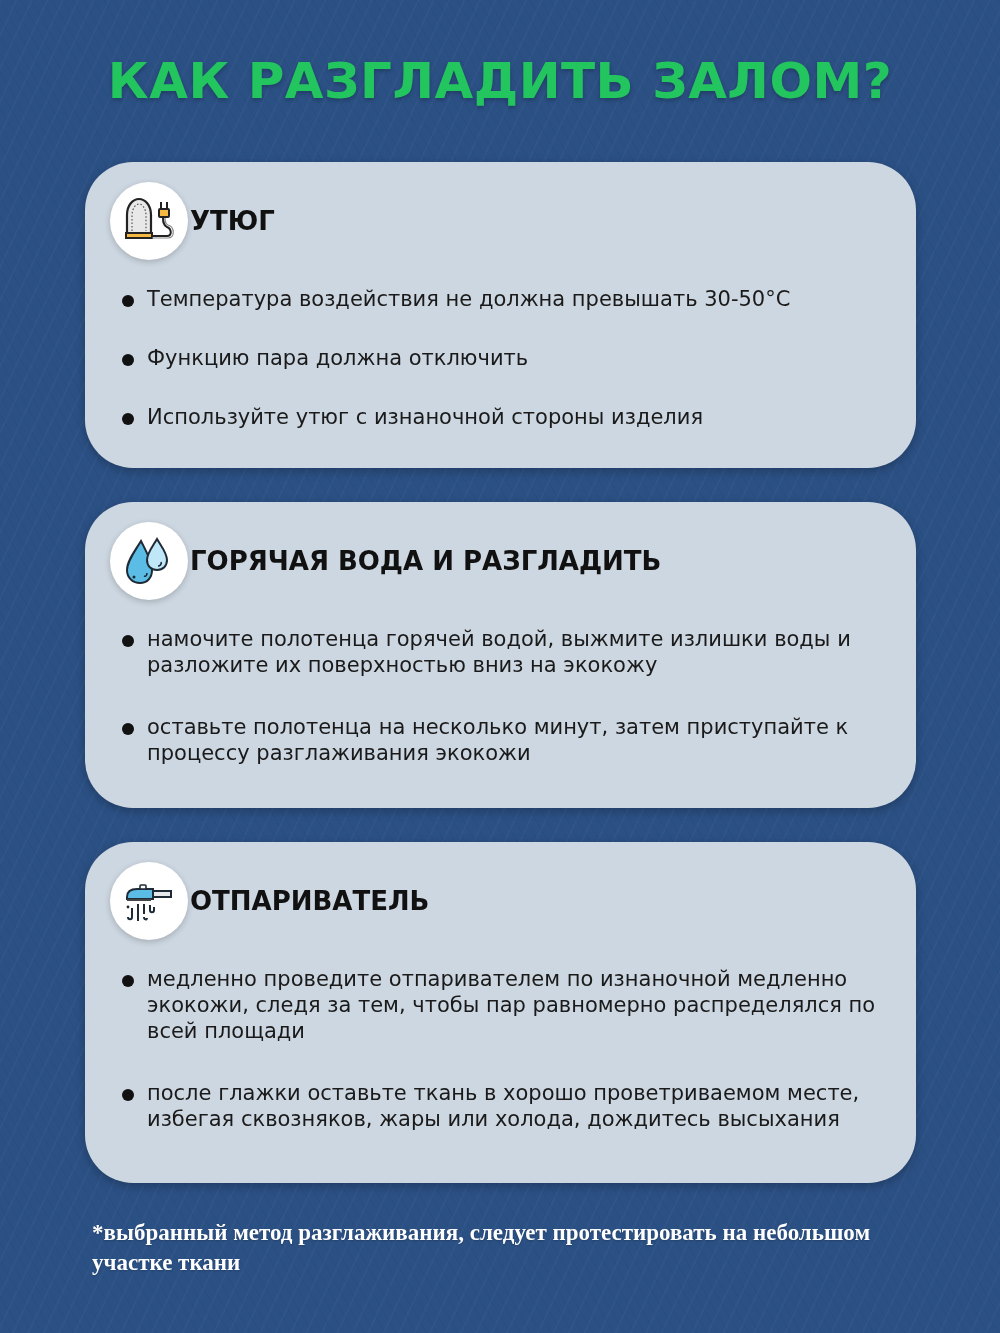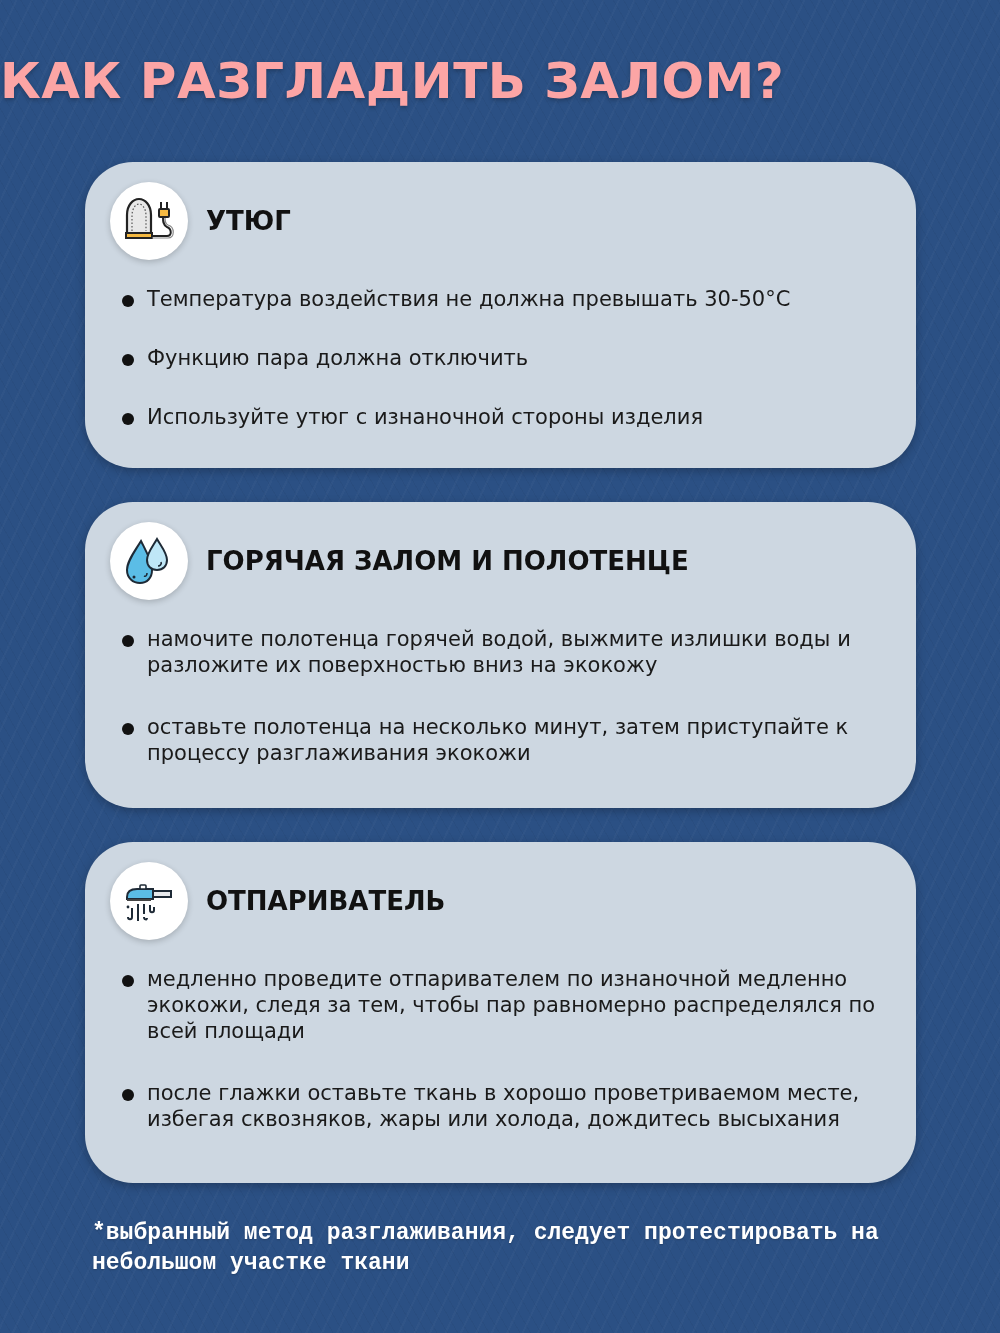--- a/index.html
+++ b/index.html
@@ -8,21 +8,22 @@
     background: #2b5084;
     background-image:
       repeating-linear-gradient(115deg, rgba(255,255,255,0.025) 0px, rgba(255,255,255,0.025) 2px, transparent 2px, transparent 14px),
       repeating-linear-gradient(60deg, rgba(0,0,0,0.035) 0px, rgba(0,0,0,0.035) 1px, transparent 1px, transparent 9px);
     font-family: "DejaVu Sans", sans-serif;
     position: relative;
   }
   .title {
     position: absolute;
     top: 52px; left: 0; width: 1000px;
-    color: #fca5a5;
+    text-align: center;
+    color: #22c55e;
     font-family: "DejaVu Sans", sans-serif;
     font-weight: bold;
     font-size: 50px;
     letter-spacing: 0.5px;
     text-shadow: 0 2px 4px rgba(0,0,0,0.25);
   }
   .card {
     position: absolute;
     left: 85px; width: 831px;
     background: #cdd7e1;
@@ -38,21 +39,21 @@
     display: flex; align-items: center;
   }
   .icon-circle {
     width: 78px; height: 78px;
     border-radius: 50%;
     background: #ffffff;
     box-shadow: 0 2px 6px rgba(0,0,0,0.2);
     display: flex; align-items: center; justify-content: center;
   }
   .card-title {
-    margin-left: 18px;
+    margin-left: 2px;
     font-family: "DejaVu Sans", sans-serif;
     font-weight: bold;
     font-size: 26px;
     color: #111111;
   }
   .bullets {
     position: absolute;
     left: 35px; right: 25px;
     list-style: none;
   }
@@ -74,21 +75,21 @@
   .card-1 .bullets { top: 124px; }
   .card-1 .bullets li { margin-bottom: 33px; }
   .card-2 .bullets { top: 124px; }
   .card-2 .bullets li { margin-bottom: 36px; }
   .card-3 .bullets { top: 124px; }
   .card-3 .bullets li { margin-bottom: 36px; }
   .footnote {
     position: absolute;
     left: 92px; top: 1218px; width: 840px;
     color: #ffffff;
-    font-family: Liberation Mono, monospace;
+    font-family: Liberation Serif, serif;
     font-weight: bold;
     font-size: 23px;
     line-height: 30px;
     text-shadow: 0 1px 2px rgba(0,0,0,0.2);
   }
 </style>
 </head>
 <body>
 
 <h1 class="title">КАК РАЗГЛАДИТЬ ЗАЛОМ?</h1>
@@ -120,21 +121,21 @@
   <div class="card-head">
     <div class="icon-circle">
       <svg width="60" height="60" viewBox="0 0 60 60">
         <path d="M22 10 C16 20 8 30 8 39 C8 47 14 52 21 52 C28 52 33 47 33 39 C33 30 27 20 22 10 Z" fill="#5bbde6" stroke="#1e2a36" stroke-width="2"></path>
         <path d="M38 8 C34 15 28 22 28 29 C28 35 32 39 38 39 C44 39 48 35 48 29 C48 22 42 15 38 8 Z" fill="#bfe7f7" stroke="#1e2a36" stroke-width="2"></path>
         <path d="M42 31 C43 33 41 35 39 35" fill="none" stroke="#1e2a36" stroke-width="1.6"></path>
         <path d="M25 45 C27 46 28 44 28 42" fill="none" stroke="#1e2a36" stroke-width="1.6"></path>
         <circle cx="15" cy="46" r="1.5" fill="#1e2a36"></circle>
       </svg>
     </div>
-    <h2 class="card-title">ГОРЯЧАЯ ЗАЛОМ И ПОЛОТЕНЦЕ</h2>
+    <h2 class="card-title">ГОРЯЧАЯ ВОДА И РАЗГЛАДИТЬ</h2>
   </div>
   <ul class="bullets">
     <li><span class="dot"></span><span>намочите полотенца горячей водой, выжмите излишки воды и разложите их поверхностью вниз на экокожу</span></li>
     <li><span class="dot"></span><span>оставьте полотенца на несколько минут, затем приступайте к процессу разглаживания экокожи</span></li>
   </ul>
 </section>
 
 <section class="card card-3">
   <div class="card-head">
     <div class="icon-circle">

